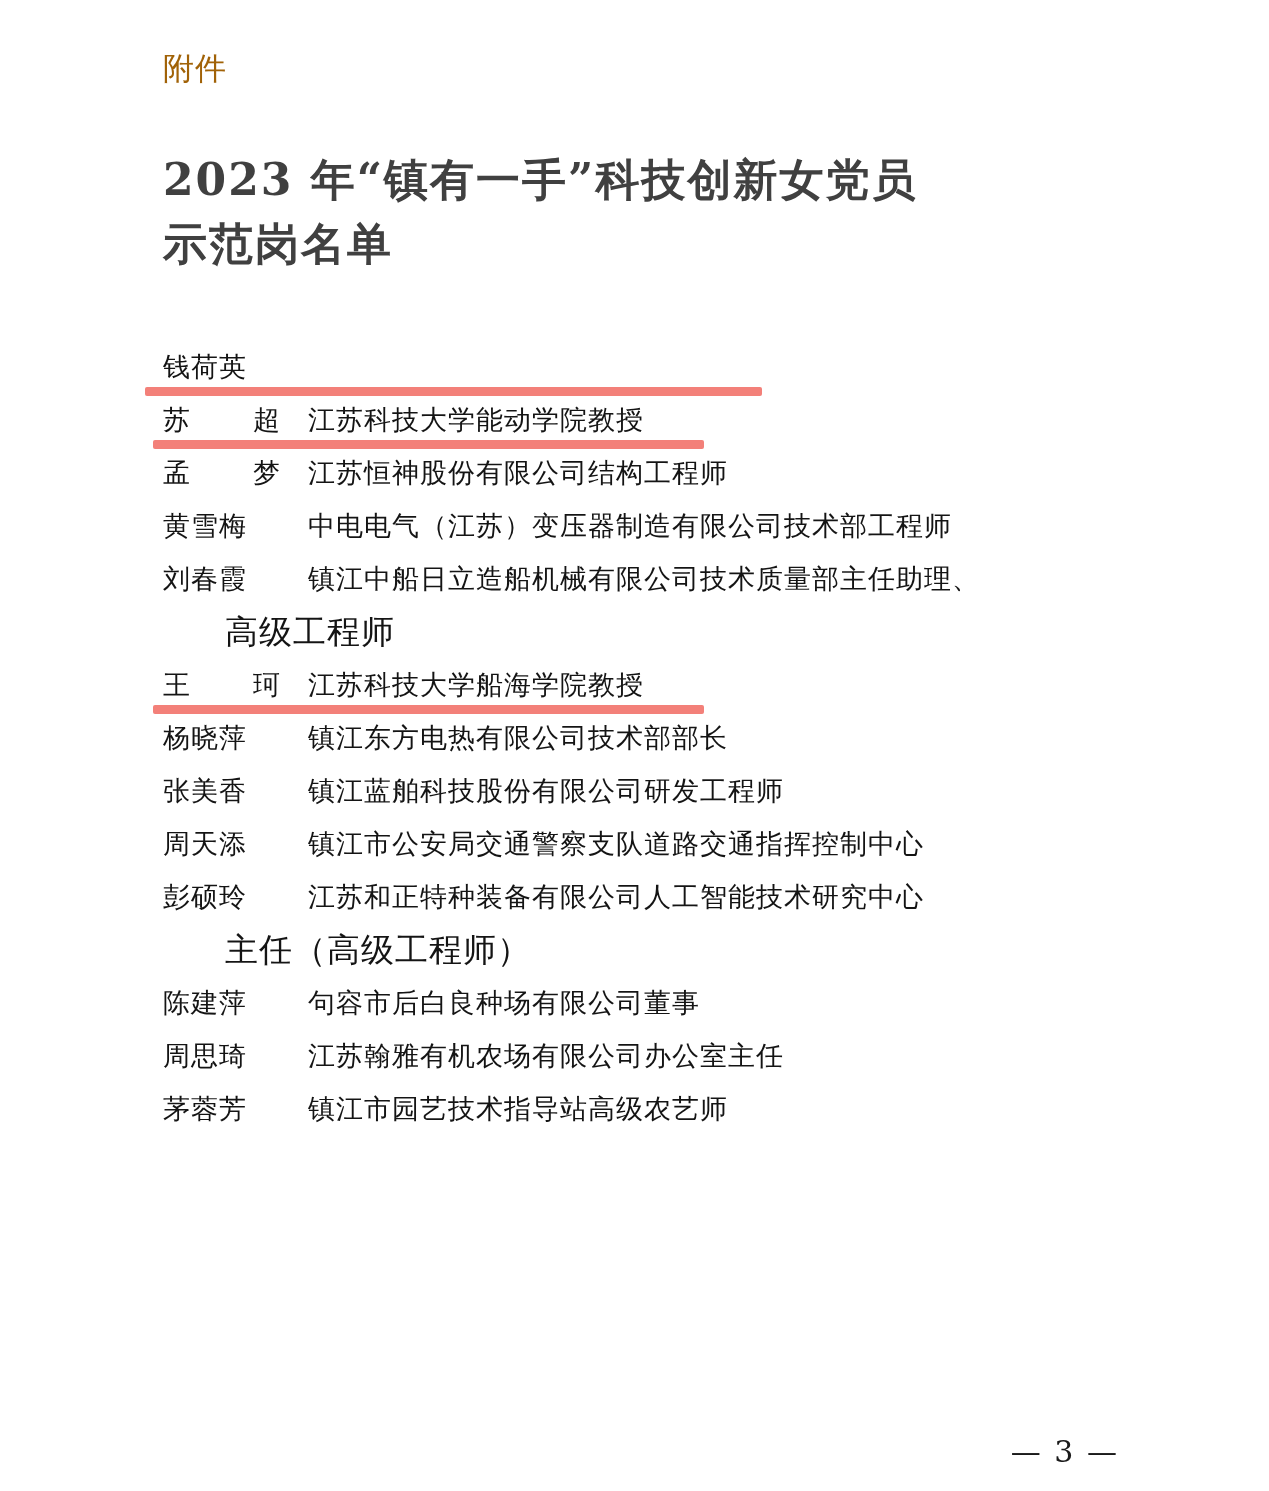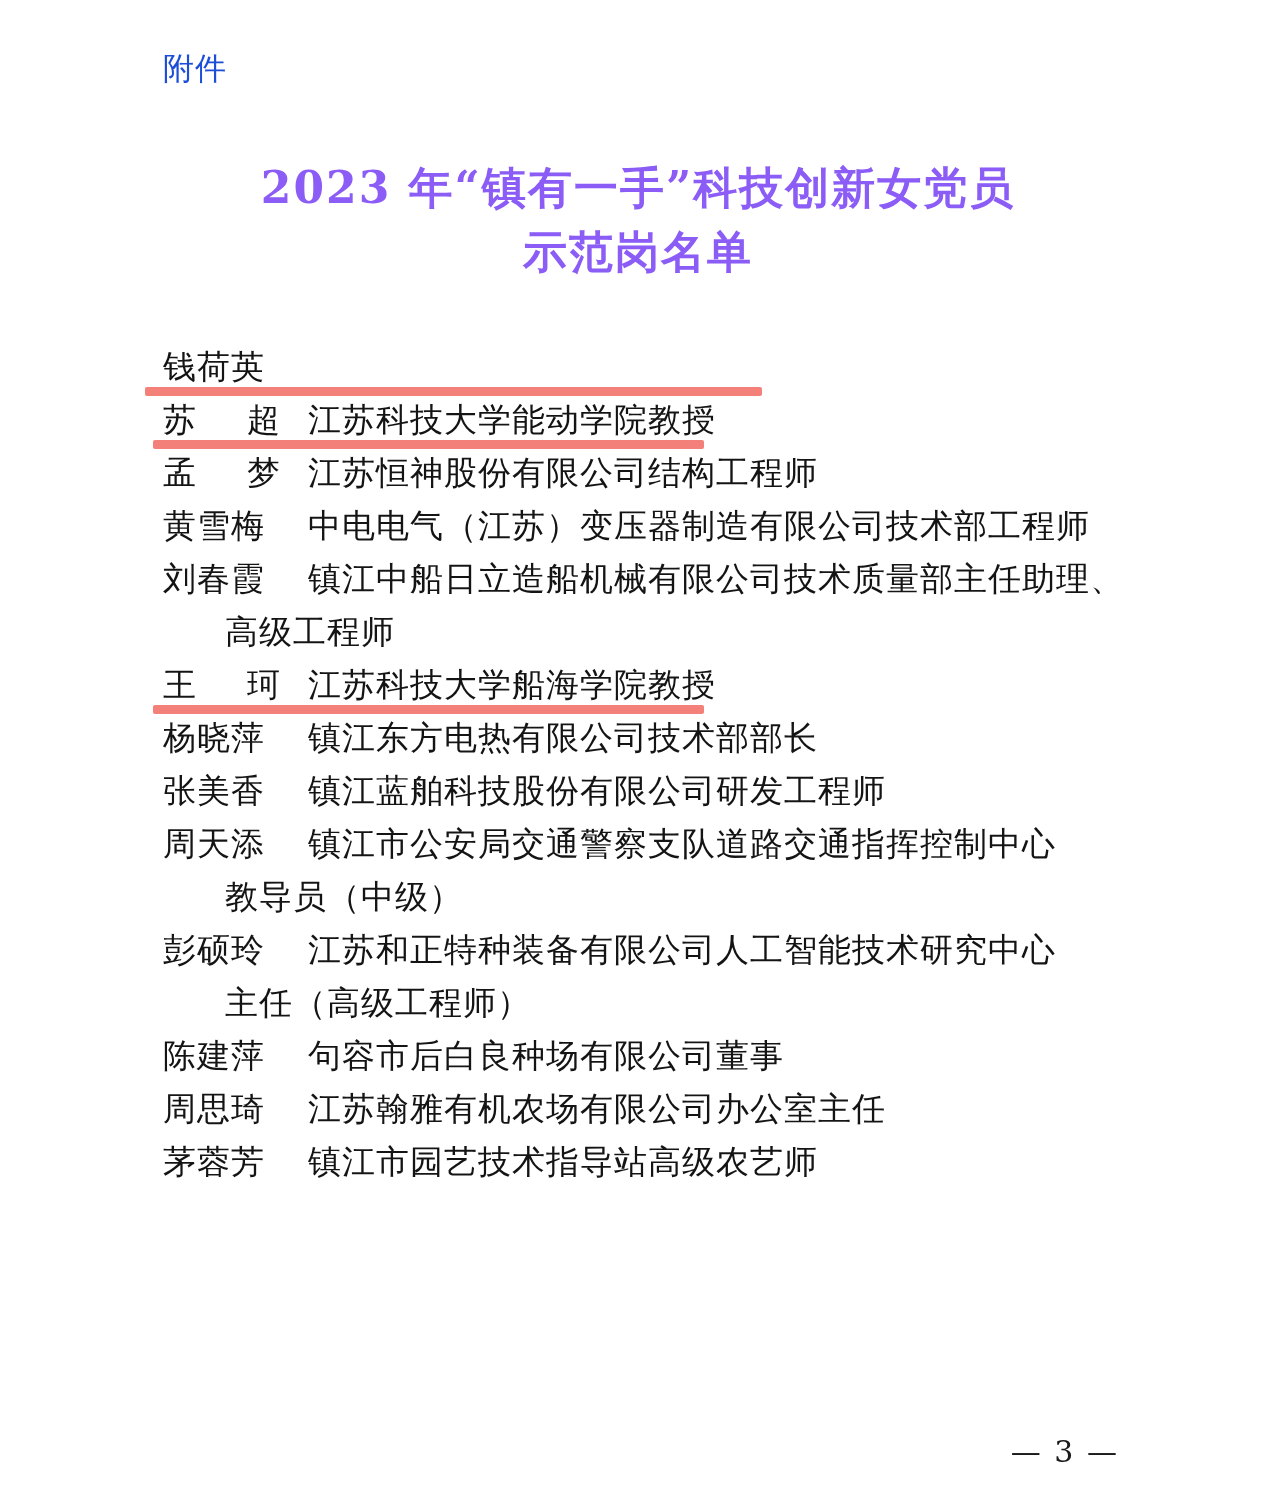--- a/index.html
+++ b/index.html
@@ -22,51 +22,50 @@
     box-sizing: border-box;
     padding: 0;
   }
   .attachment-label {
     position: absolute;
     left: 163px;
     top: 48px;
     font-size: 31px;
     letter-spacing: 1px;
     font-family: "DejaVu Serif", "Liberation Serif", serif;
-    color: #1d4ed8;
+    color: #a16207;
   }
   .doc-title {
     position: absolute;
     left: 163px;
-    top: 156px;
+    top: 148px;
     width: 950px;
-    text-align: center;
     font-size: 44px;
     font-weight: bold;
     line-height: 1.45;
     letter-spacing: 2px;
-    color: #8b5cf6;
+    color: #404040;
   }
   .doc-title .line2 {
     display: block;
   }
   .list {
     position: absolute;
     left: 163px;
     top: 340px;
     width: 960px;
   }
   .entry {
     position: relative;
     margin-bottom: 0px;
   }
   .entry-line {
     display: flex;
     align-items: flex-start;
-    font-size: 33px;
+    font-size: 27px;
     line-height: 53px;
     letter-spacing: 1px;
     white-space: nowrap;
   }
   .name {
     width: 145px;
     flex: 0 0 145px;
     display: inline-block;
   }
   .name.spread {
@@ -173,21 +172,20 @@
         <div class="entry-line">
           <span class="name">张美香</span>
           <span class="desc">镇江蓝舶科技股份有限公司研发工程师</span>
         </div>
       </div>
       <div class="entry">
         <div class="entry-line">
           <span class="name">周天添</span>
           <span class="desc">镇江市公安局交通警察支队道路交通指挥控制中心</span>
         </div>
-        <div class="desc-cont">教导员（中级）</div>
       </div>
       <div class="entry">
         <div class="entry-line">
           <span class="name">彭硕玲</span>
           <span class="desc">江苏和正特种装备有限公司人工智能技术研究中心</span>
         </div>
         <div class="desc-cont">主任（高级工程师）</div>
       </div>
       <div class="entry">
         <div class="entry-line">

